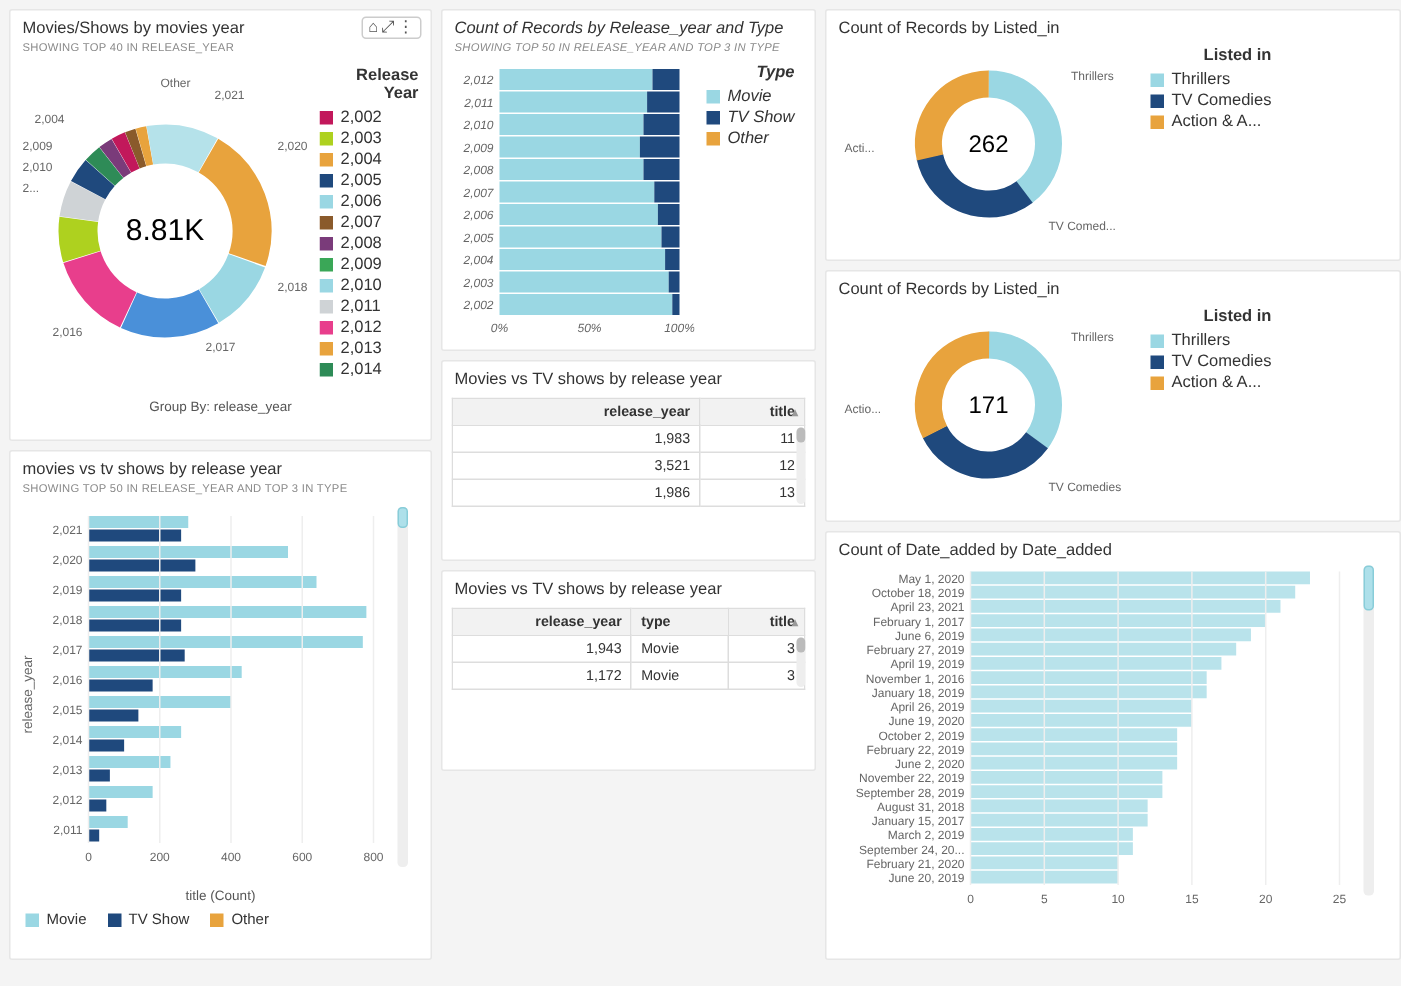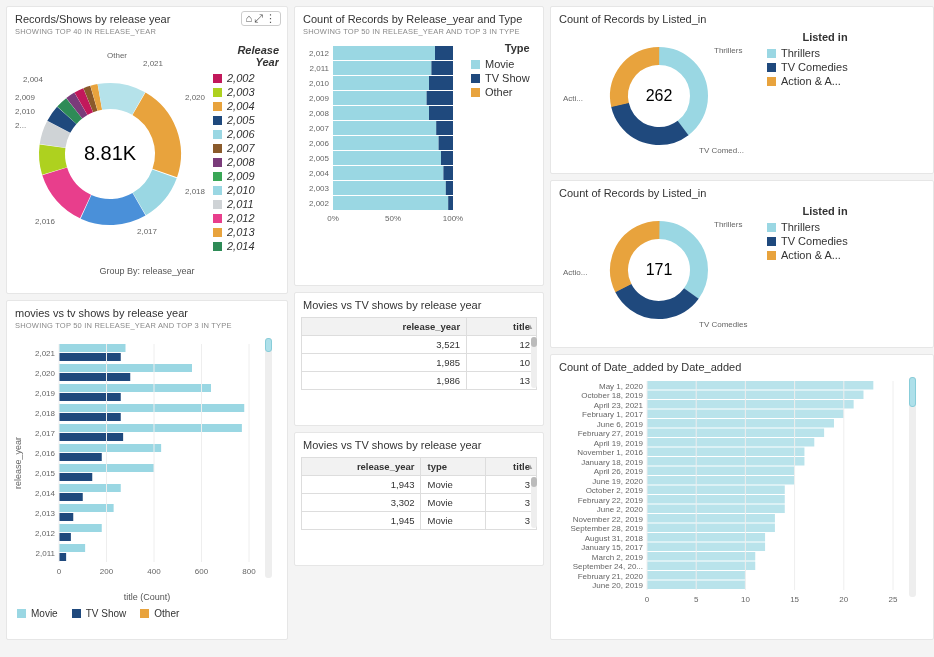--- a/index.html
+++ b/index.html
@@ -33,21 +33,21 @@
   .scroll-mini .th{position:absolute;left:0;right:0;height:14px;background:#aee0ea;border:1px solid #88cdd9;border-radius:3px;}
 </style>
 </head>
 <body>
 
 <div class="dash">
 
   <div style="display:flex;flex-direction:column;gap:6px;">
 
     <div class="card" style="height:288px;">
-      <div class="card-title">Records/Shows by release year</div>
+      <div class="card-title">Movies/Shows by movies year</div>
       <div class="card-ctrl">
         <span>⌂</span>
         <span>⤢</span>
         <span>⋮</span>
       </div>
       <div class="card-sub">SHOWING TOP 40 IN RELEASE_YEAR</div>
       <div class="donut-wrap">
         <svg class="donut-svg" width="190" height="210">
           <g transform="translate(95,110)">
 
@@ -71,21 +71,21 @@
           <text x="128" y="22" class="axis-lbl">2,021</text>
           <text x="170" y="56" class="axis-lbl">2,020</text>
           <text x="170" y="150" class="axis-lbl">2,018</text>
           <text x="122" y="190" class="axis-lbl">2,017</text>
           <text x="20" y="180" class="axis-lbl">2,016</text>
           <text x="8" y="38" class="axis-lbl">2,004</text>
           <text x="0" y="56" class="axis-lbl">2,009</text>
           <text x="0" y="70" class="axis-lbl">2,010</text>
           <text x="0" y="84" class="axis-lbl">2...</text>
         </svg>
-        <div class="legend" style="flex:1;max-height:210px;overflow:hidden;font-style:italic;">
+        <div class="legend" style="flex:1;max-height:210px;overflow:hidden;">
           <div class="lg-title">Release Year</div>
           <div id="donut-legend-items">
               <div class="lg-item">
                 <span class="sw" style="background:#c2185b"></span>
                 <span>2,002</span>
               </div>
               <div class="lg-item">
                 <span class="sw" style="background:#aed11f"></span>
                 <span>2,003</span>
               </div>
@@ -206,21 +206,21 @@
         <div class="lg-item">
             <span class="sw" style="background:#e8a33d"></span>
             <span>Other</span>
           </div>
       </div>
     </div>
   </div>
 
   <div style="display:flex;flex-direction:column;gap:6px;">
 
-    <div class="card" style="height:280px;">
+    <div class="card" style="height:228px;font-style:italic;">
       <div class="card-title">Count of Records by Release_year and Type</div>
       <div class="card-sub">SHOWING TOP 50 IN RELEASE_YEAR AND TOP 3 IN TYPE</div>
       <div style="display:flex;padding:2px 8px 6px 8px;gap:8px;">
         <svg id="stacked-svg" width="160" height="180">
             <text x="26" y="14" text-anchor="end" class="axis-lbl">2,012</text>
             <rect x="30" y="4" width="102" height="14" fill="#9ad7e3"></rect>
             <rect x="132" y="4" width="18" height="14" fill="#1f497d"></rect>
             <text x="26" y="29" text-anchor="end" class="axis-lbl">2,011</text>
             <rect x="30" y="19" width="98.4" height="14" fill="#9ad7e3"></rect>
             <rect x="128.4" y="19" width="21.6" height="14" fill="#1f497d"></rect>
@@ -276,26 +276,26 @@
     <div class="card" style="height:134px;">
       <div class="card-title">Movies vs TV shows by release year</div>
       <div class="tbl-wrap">
         <table class="tbl" id="tbl1">
             <tbody>
               <tr>
                 <th class="">release_year</th>
                 <th class="">title<span class="sort-ic">▴</span></th>
               </tr>
               <tr>
+                <td class="">1,983</td>
+                <td class="">11</td>
+              </tr>
+              <tr>
                 <td class="">3,521</td>
                 <td class="">12</td>
-              </tr>
-              <tr>
-                <td class="">1,985</td>
-                <td class="">10</td>
               </tr>
               <tr>
                 <td class="">1,986</td>
                 <td class="">13</td>
               </tr>
             </tbody>
           </table>
         <div class="fake-scroll">
             <div class="thumb"></div>
           </div>
@@ -311,26 +311,21 @@
                 <th class="">release_year</th>
                 <th class="l">type</th>
                 <th class="">title<span class="sort-ic">▴</span></th>
               </tr>
               <tr>
                 <td class="">1,943</td>
                 <td class="l">Movie</td>
                 <td class="">3</td>
               </tr>
               <tr>
-                <td class="">3,302</td>
-                <td class="l">Movie</td>
-                <td class="">3</td>
-              </tr>
-              <tr>
-                <td class="">1,945</td>
+                <td class="">1,172</td>
                 <td class="l">Movie</td>
                 <td class="">3</td>
               </tr>
             </tbody>
           </table>
         <div class="fake-scroll">
             <div class="thumb"></div>
           </div>
       </div>
     </div>

